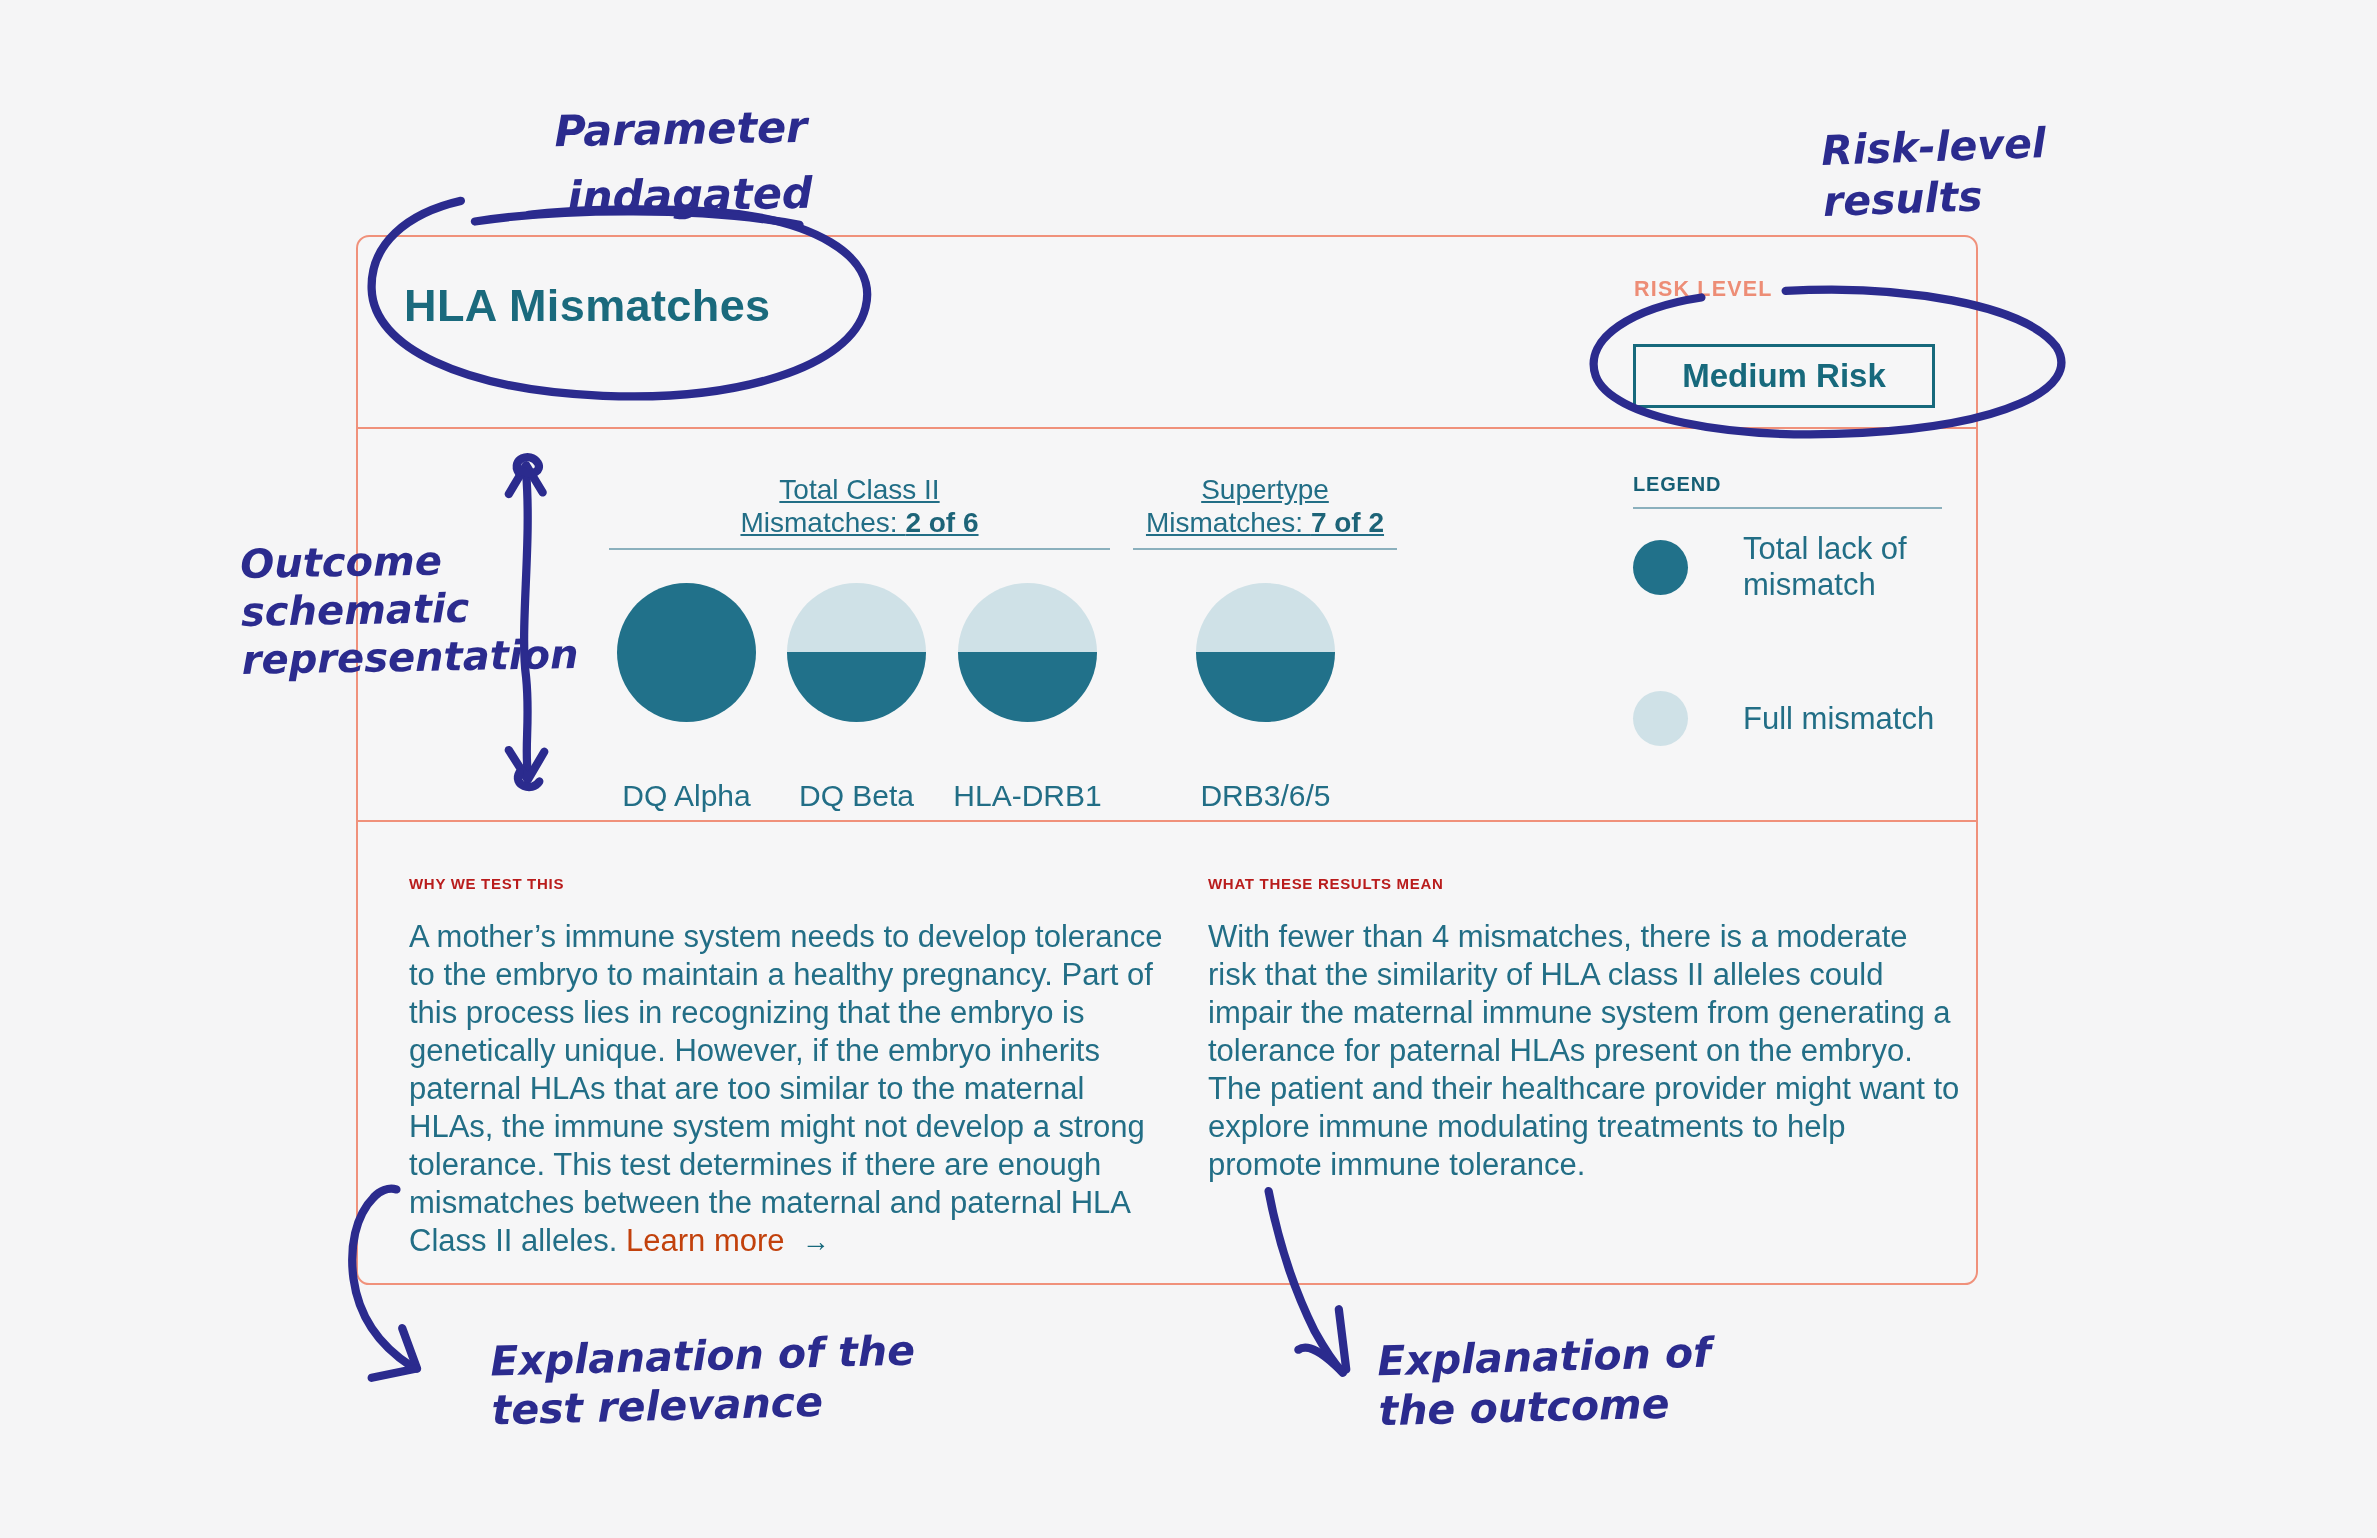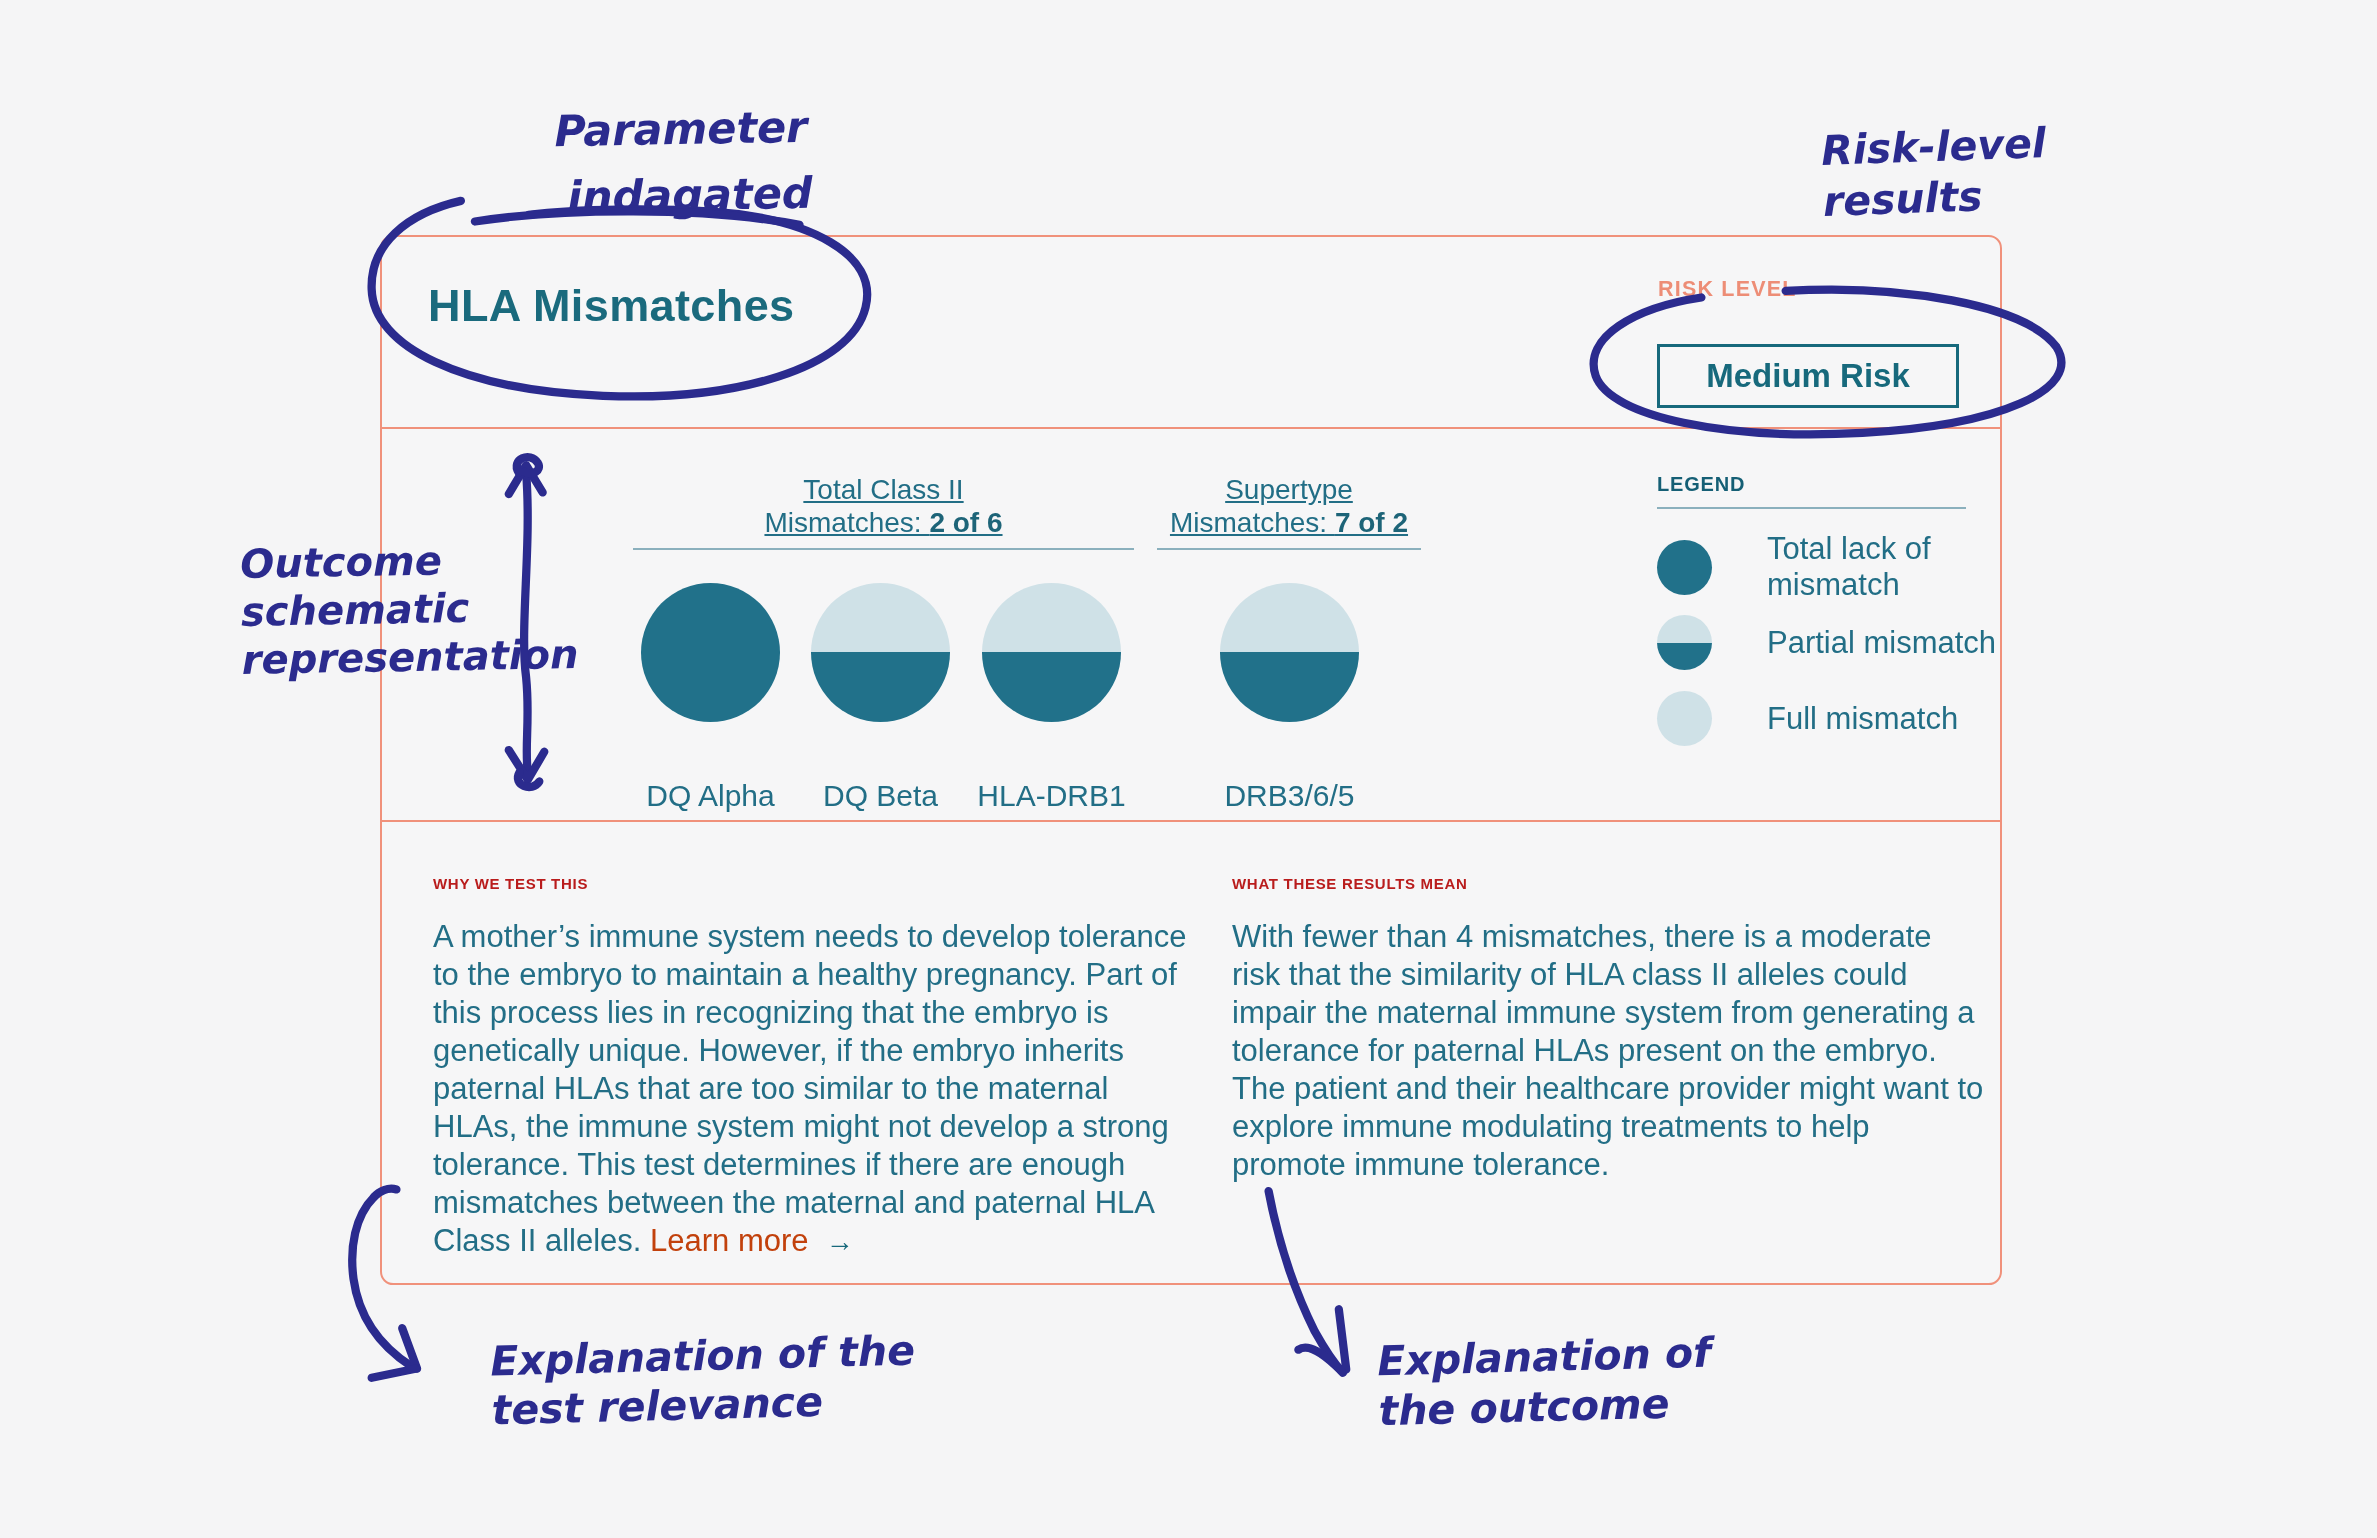--- a/index.html
+++ b/index.html
@@ -1,21 +1,21 @@
 <!DOCTYPE html>
 <html style="font-size:13.2px"><head>
 <meta charset="utf-8">
 <style>
   * { margin:0; padding:0; box-sizing:border-box; }
   html,body { width:2377px; height:1539px; }
   body { font-family:"Liberation Sans", sans-serif; background:#f5f5f6; overflow:hidden; }
   .canvas { position:relative; width:2377px; height:1539px; background:#f5f5f6; }
 
   
-  .card { position:absolute; left:380px; top:235px; width:1622px; height:1050px;
+  .card { position:absolute; left:356px; top:235px; width:1622px; height:1050px;
           border:2.5px solid #f0917b; border-radius:13.2px; background:#f6f6f7; }
   .card-title { position:absolute; left:46px; top:43px; font-size:45px; font-weight:bold;
                 color:#1a6a7d; letter-spacing:0.4px; }
   .risk-label { position:absolute; left:1276px; top:40px; font-size:21.5px; font-weight:bold;
                 color:#ed8d76; letter-spacing:1.2px; }
   .risk-box { position:absolute; left:1275px; top:83px; width:302px; height:64px;
               border:3.3px solid #17697c; display:flex; align-items:center; justify-content:center;margin-top:24px; }
   .risk-box span { font-size:33px; font-weight:bold; color:#17697c; }
   .divider { position:absolute; left:0; width:100%; height:1.7px; background:#f0917b; }
   .divider.d1 { top:190px; } .divider.d2 { top:583px; }
@@ -103,24 +103,20 @@
     <div class="mm-label ml2">DQ Beta</div>
     <div class="mm-label ml3">HLA-DRB1</div>
     <div class="mm-label ml4">DRB3/6/5</div>
 
     <div class="legend-label">LEGEND</div>
     <div class="legend-underline"></div>
     <div class="legend-row lr1">
       <div class="legend-swatch state-filled"></div>
       <div class="legend-text">Total lack of mismatch</div>
     </div>
-    <div class="legend-row lr2">
-      <div class="legend-swatch state-partial"></div>
-      <div class="legend-text">Partial mismatch</div>
-    </div>
     <div class="legend-row lr3">
       <div class="legend-swatch state-empty"></div>
       <div class="legend-text">Full mismatch</div>
     </div>
 
     <div class="divider d2"></div>
 
     <div class="sec-label col-left">WHY WE TEST THIS</div>
     <div class="sec-text col-left"><span>A mother’s immune system needs to develop tolerance to the embryo to maintain a healthy pregnancy. Part of this process lies in recognizing that the embryo is genetically unique. However, if the embryo inherits paternal HLAs that are too similar to the maternal HLAs, the immune system might not develop a strong tolerance. This test determines if there are enough mismatches between the maternal and paternal HLA Class II alleles. </span><span class="learn-link">Learn more</span>&nbsp;&nbsp;<span class="learn-arrow">→</span></div>
 

